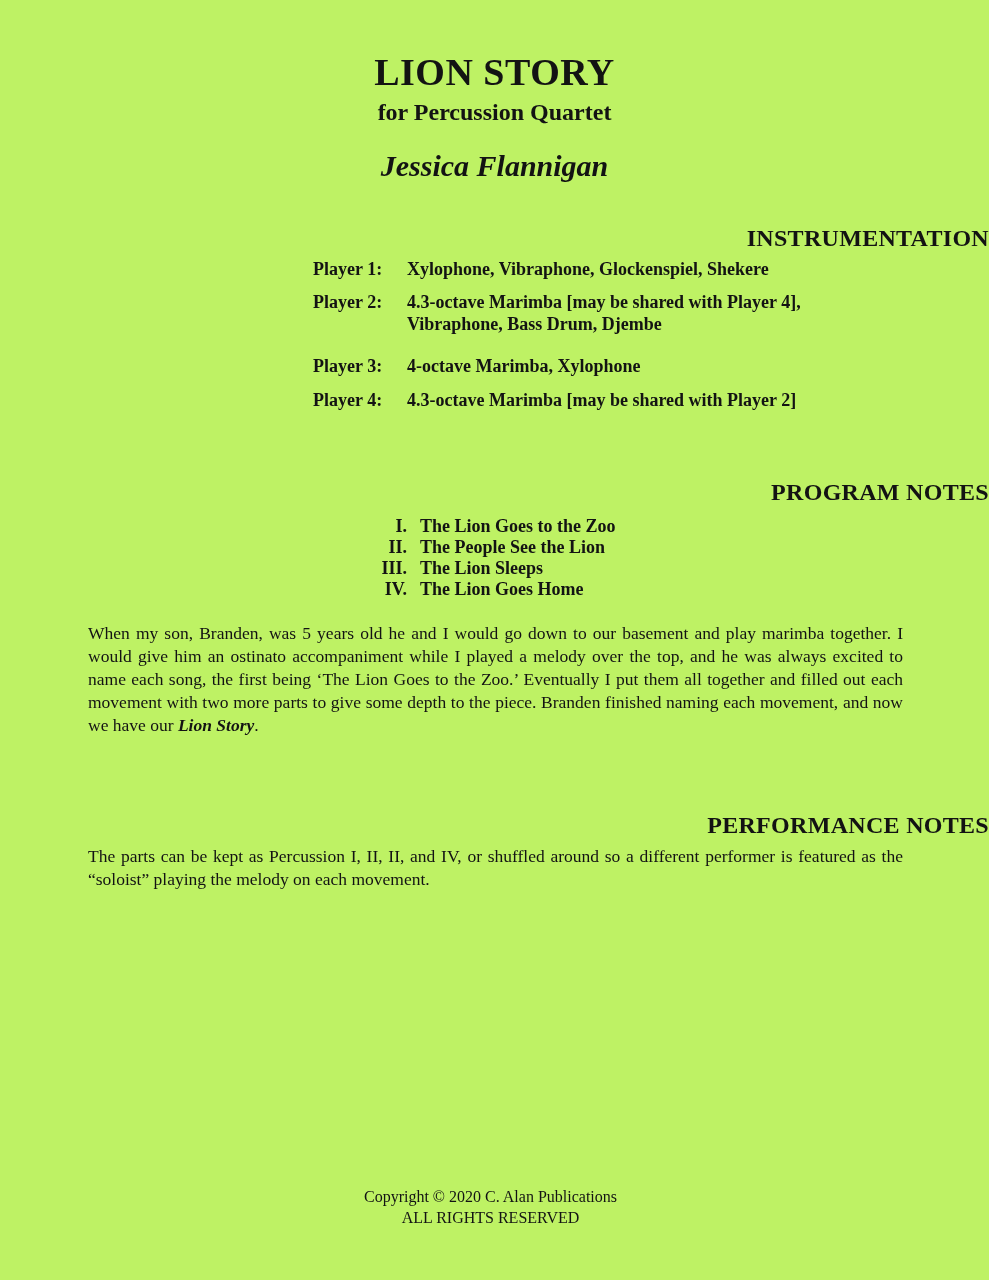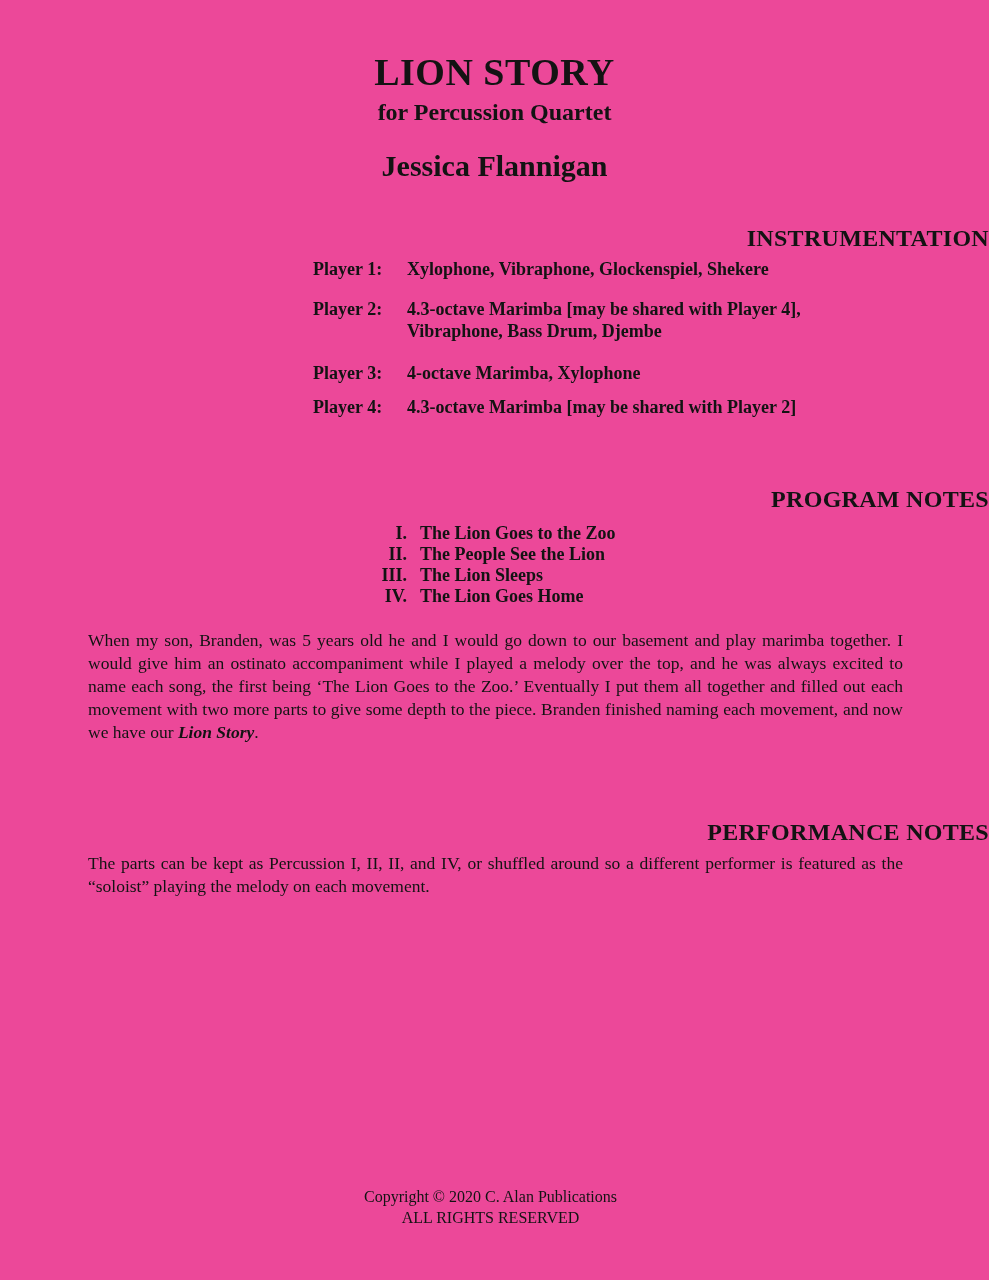--- a/index.html
+++ b/index.html
@@ -5,21 +5,21 @@
   html, body {
     margin: 0;
     padding: 0;
     background: #e8e8e8;
   }
   .page {
     position: relative;
     width: 989px;
     height: 1280px;
     margin: 0 auto;
-    background: #ec4899;
+    background: #bef264;
     color: #131313;
     font-family: "Liberation Serif", serif;
     overflow: hidden;
   }
   .title {
     margin: 0;
     padding-top: 52px;
     text-align: center;
     font-size: 38px;
     line-height: 40px;
@@ -32,38 +32,39 @@
     font-size: 24px;
     line-height: 28px;
     font-weight: bold;
   }
   .composer {
     margin-top: 22px;
     text-align: center;
     font-size: 30px;
     line-height: 36px;
     font-weight: bold;
+    font-style: italic;
   }
   .section-heading {
     margin: 0;
     text-align: right;
     font-size: 24px;
     line-height: 28px;
     font-weight: bold;
     letter-spacing: 0.3px;
   }
   .instr-heading { margin-top: 40px; }
   .instr-table { margin: 6px 0 0 313px; }
   .instr-row {
     display: flex;
     font-size: 18px;
     line-height: 22px;
     font-weight: bold;
   }
-  .instr-row.r1 { margin-bottom: 18px; align-items: flex-end; }
+  .instr-row.r1 { margin-bottom: 11px; align-items: flex-end; }
   .instr-row.r2 { margin-bottom: 20px; }
   .instr-row.r3 { margin-bottom: 12px; }
   .instr-label { width: 94px; flex: none; }
   .instr-value { white-space: pre-line; }
   .program-heading { margin-top: 67px; }
   .movements { margin: 10px 0 0 365px; }
   .movement-row {
     display: flex;
     font-size: 18px;
     line-height: 21px;

